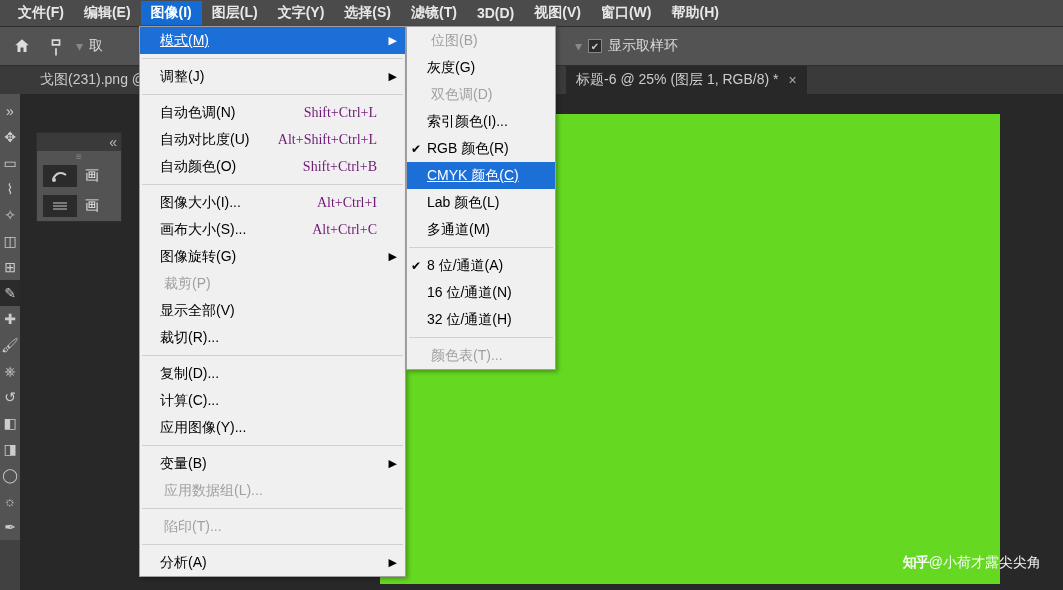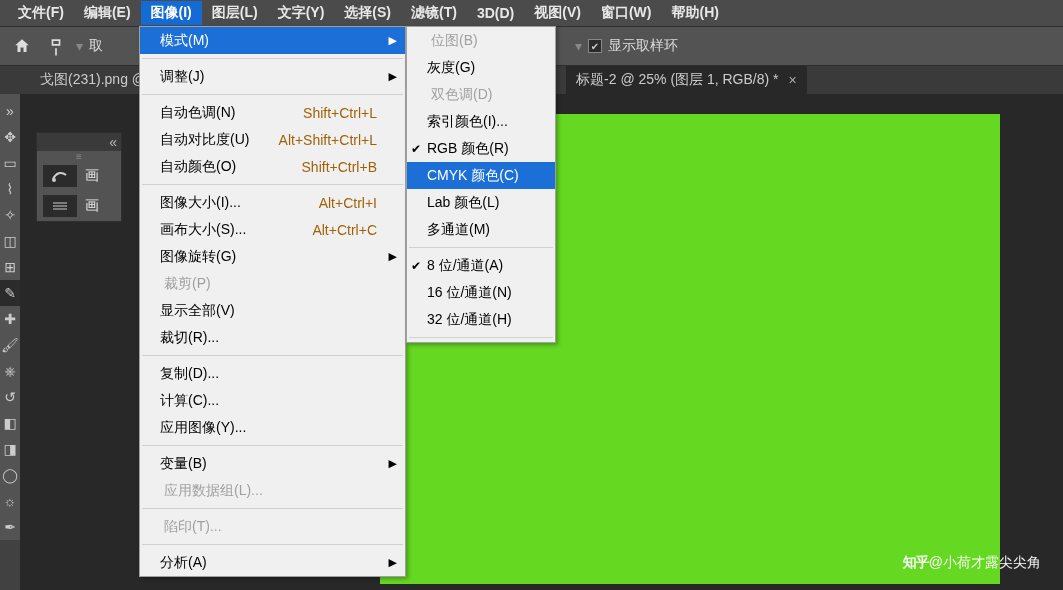--- a/index.html
+++ b/index.html
@@ -35,23 +35,23 @@
 .brushpanel .row { height:30px; display:flex; align-items:center; padding:0 6px; gap:8px; }
 .brushpanel .sw { width:34px; height:22px; background:#2b2b2b; display:flex; align-items:center; justify-content:center; color:#ddd; }
 
 
 .canvas-wrap { position:absolute; left:20px; top:94px; right:0; bottom:0; background:#282828; }
 .canvas { position:absolute; left:360px; top:20px; width:620px; height:470px; background:#65d822; }
 
 
 .menu { position:absolute; background:#f0f0f0; border:1px solid #a0a0a0; box-shadow:2px 2px 4px rgba(0,0,0,.3); color:#000; }
 .menu .row { height:27px; display:flex; align-items:center; padding:0 28px 0 20px; position:relative; white-space:nowrap; }
-.menu .row.hl { background:#1d6fd8; color:#fff; }
+.menu .row.hl { background:#1d6fd8; color:#fff;text-decoration:underline; }
 .menu .row.disabled { color:#a0a0a0;padding-left:24px; }
-.menu .row .sc { position:absolute; right:28px; color:#a16207; }
+.menu .row .sc { position:absolute; right:28px; color:#701a75;font-family:Liberation Serif, serif; }
 .menu .row .arrow { position:absolute; right:8px; font-size:11px; }
 .menu .sep { height:1px; background:#d0d0d0; margin:4px 2px; }
 .menu .chkmark { position:absolute; left:4px; font-size:12px; }
 
 
 .watermark { position:absolute; right:22px; bottom:18px; color:rgba(255,255,255,.95); font-size:29px; font-weight:400; display:flex; align-items:center; }
 .zhihu-logo { font-weight:bold; letter-spacing:-1px; }
 </style>
 </head>
 <body>
@@ -88,21 +88,21 @@
   <span class="chk">✔</span>
   <span class="opt-label">显示取样环</span>
 </div>
 
 <div class="tabbar">
   <div class="tab">
     <span>戈图(231).png @</span>
   </div>
   <div style="flex:0 0 410px"></div>
   <div class="tab" style="background:#282828">
-    <span>标题-2 @ 25% (图层 1, RGB/8) *</span>
+    <span>标题-6 @ 25% (图层 1, RGB/8) *</span>
     <span class="close">×</span>
   </div>
 </div>
 
 <div class="canvas-wrap">
   <div class="canvas"></div>
 </div>
 
 <div class="tools">
   <div class="t">»</div>
@@ -255,18 +255,21 @@
       <span class="chkmark">✔</span>
       <span>8 位/通道(A)</span>
     </div>
     <div class="row">
       <span>16 位/通道(N)</span>
     </div>
     <div class="row">
       <span>32 位/通道(H)</span>
     </div>
     <div class="sep"></div>
+    <div class="row disabled">
+      <span>颜色表(T)...</span>
+    </div>
   </div>
 
 <div class="watermark">
   <span class="zhihu-logo">知乎</span>
   <span>@小荷才露尖尖角</span>
 </div>
 
 </body></html>

